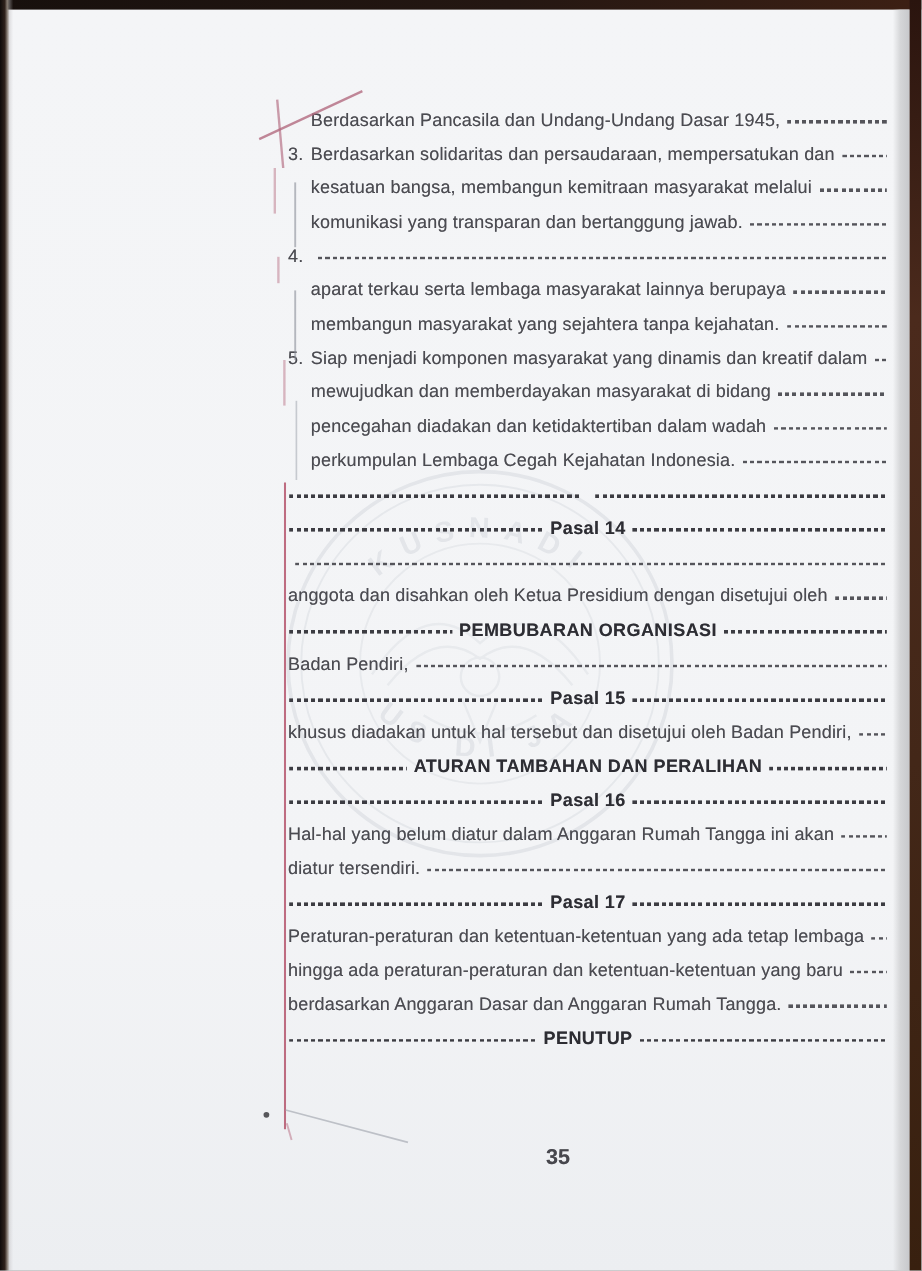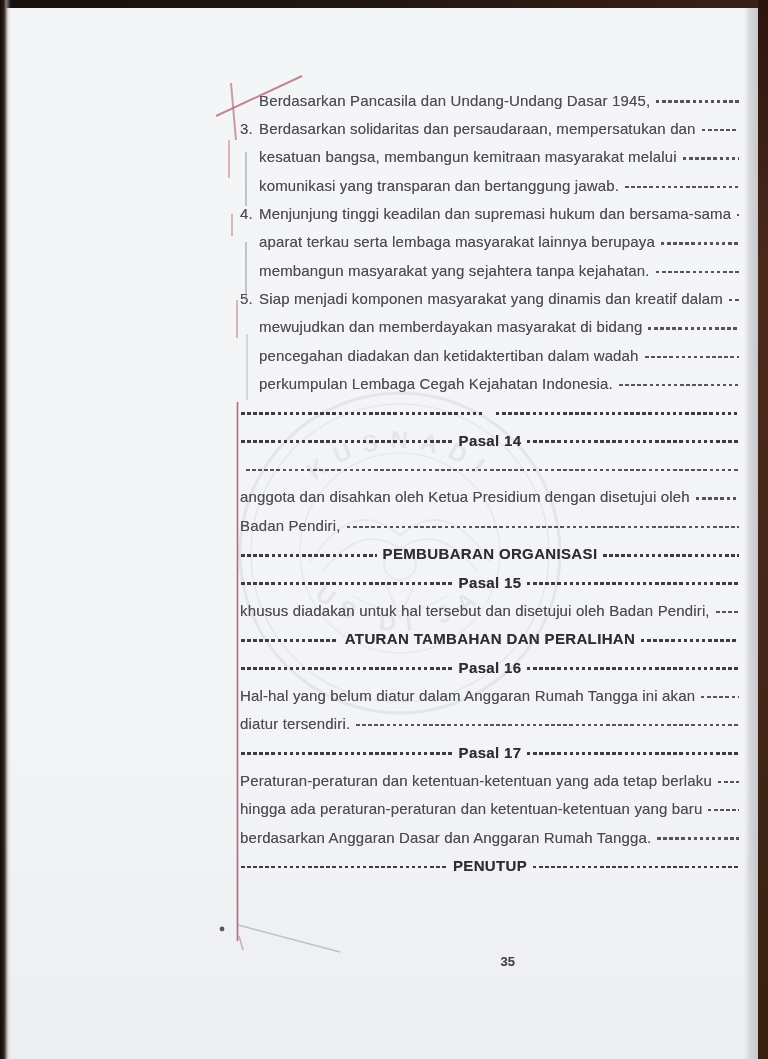--- a/index.html
+++ b/index.html
@@ -23,22 +23,22 @@
   .line{height:28.35px;display:flex;align-items:center;white-space:nowrap;}
   .line .num{flex:0 0 19px;}
   .line.wrap{padding-left:19px;}
   .line .txt{flex:0 0 auto;}
   .leader{flex:1 1 0;height:2.4px;align-self:center;margin:3px 1px 0 6px;
     background:repeating-linear-gradient(90deg,#55555b 0 3.5px,rgba(0,0,0,0) 3.5px 6.1px);}
   .lead-l{margin:3px 6px 0 1px;}
   .heading .txt,.pasal .txt{font-weight:bold;color:#2d2d33;letter-spacing:.35px;}
   .heading .leader,.pasal .leader{height:2.7px;
     background:repeating-linear-gradient(90deg,#3c3c42 0 3.5px,rgba(0,0,0,0) 3.5px 6.1px);}
-  .pagenum{position:absolute;left:455px;top:954px;width:60px;text-align:right;
-    color:#47474d;font-size:13px;font-weight:bold;text-shadow:0 0 .5px rgba(75,75,82,.5);}
+  .pagenum{position:absolute;left:455px;top:954px;width:60px;text-align:left;
+    color:#47474d;font-size:18px;font-weight:bold;text-shadow:0 0 .5px rgba(75,75,82,.5);}
   .stamp{position:absolute;left:233px;top:386px;width:334px;height:334px;opacity:.32;}
   .penmarks{position:absolute;left:0;top:0;width:768px;height:1059px;pointer-events:none;}
 </style>
 </head>
 <body>
 
 <div id="shot">
 
   <svg class="stamp" viewBox="0 0 334 334">
     <defs>
@@ -81,21 +81,20 @@
       <div class="line wrap">
         <span class="txt">kesatuan bangsa, membangun kemitraan masyarakat melalui</span>
         <span class="leader"></span>
       </div>
       <div class="line wrap">
         <span class="txt">komunikasi yang transparan dan bertanggung jawab.</span>
         <span class="leader"></span>
       </div>
       <div class="line item">
         <span class="num">4.</span>
-        <span class="txt">Menjunjung tinggi keadilan dan supremasi hukum dan bersama-sama</span>
         <span class="leader"></span>
       </div>
       <div class="line wrap">
         <span class="txt">aparat terkau serta lembaga masyarakat lainnya berupaya</span>
         <span class="leader"></span>
       </div>
       <div class="line wrap">
         <span class="txt">membangun masyarakat yang sejahtera tanpa kejahatan.</span>
         <span class="leader"></span>
       </div>
@@ -125,29 +124,29 @@
         <span class="txt">Pasal 14</span>
         <span class="leader"></span>
       </div>
       <div class="line para">
         <span class="leader"></span>
       </div>
       <div class="line para">
         <span class="txt">anggota dan disahkan oleh Ketua Presidium dengan disetujui oleh</span>
         <span class="leader"></span>
       </div>
+      <div class="line heading">
+        <span class="leader lead-l"></span>
+        <span class="txt">PEMBUBARAN ORGANISASI</span>
+        <span class="leader"></span>
+      </div>
       <div class="line para">
         <span class="txt">Badan Pendiri,</span>
         <span class="leader"></span>
       </div>
-      <div class="line heading">
-        <span class="leader lead-l"></span>
-        <span class="txt">PEMBUBARAN ORGANISASI</span>
-        <span class="leader"></span>
-      </div>
       <div class="line pasal">
         <span class="leader lead-l"></span>
         <span class="txt">Pasal 15</span>
         <span class="leader"></span>
       </div>
       <div class="line para">
         <span class="txt">khusus diadakan untuk hal tersebut dan disetujui oleh Badan Pendiri,</span>
         <span class="leader"></span>
       </div>
       <div class="line heading">
@@ -167,21 +166,21 @@
       <div class="line para">
         <span class="txt">diatur tersendiri.</span>
         <span class="leader"></span>
       </div>
       <div class="line pasal">
         <span class="leader lead-l"></span>
         <span class="txt">Pasal 17</span>
         <span class="leader"></span>
       </div>
       <div class="line para">
-        <span class="txt">Peraturan-peraturan dan ketentuan-ketentuan yang ada tetap berlaku</span>
+        <span class="txt">Peraturan-peraturan dan ketentuan-ketentuan yang ada tetap lembaga</span>
         <span class="leader"></span>
       </div>
       <div class="line para">
         <span class="txt">hingga ada peraturan-peraturan dan ketentuan-ketentuan yang baru</span>
         <span class="leader"></span>
       </div>
       <div class="line para">
         <span class="txt">berdasarkan Anggaran Dasar dan Anggaran Rumah Tangga.</span>
         <span class="leader"></span>
       </div>

